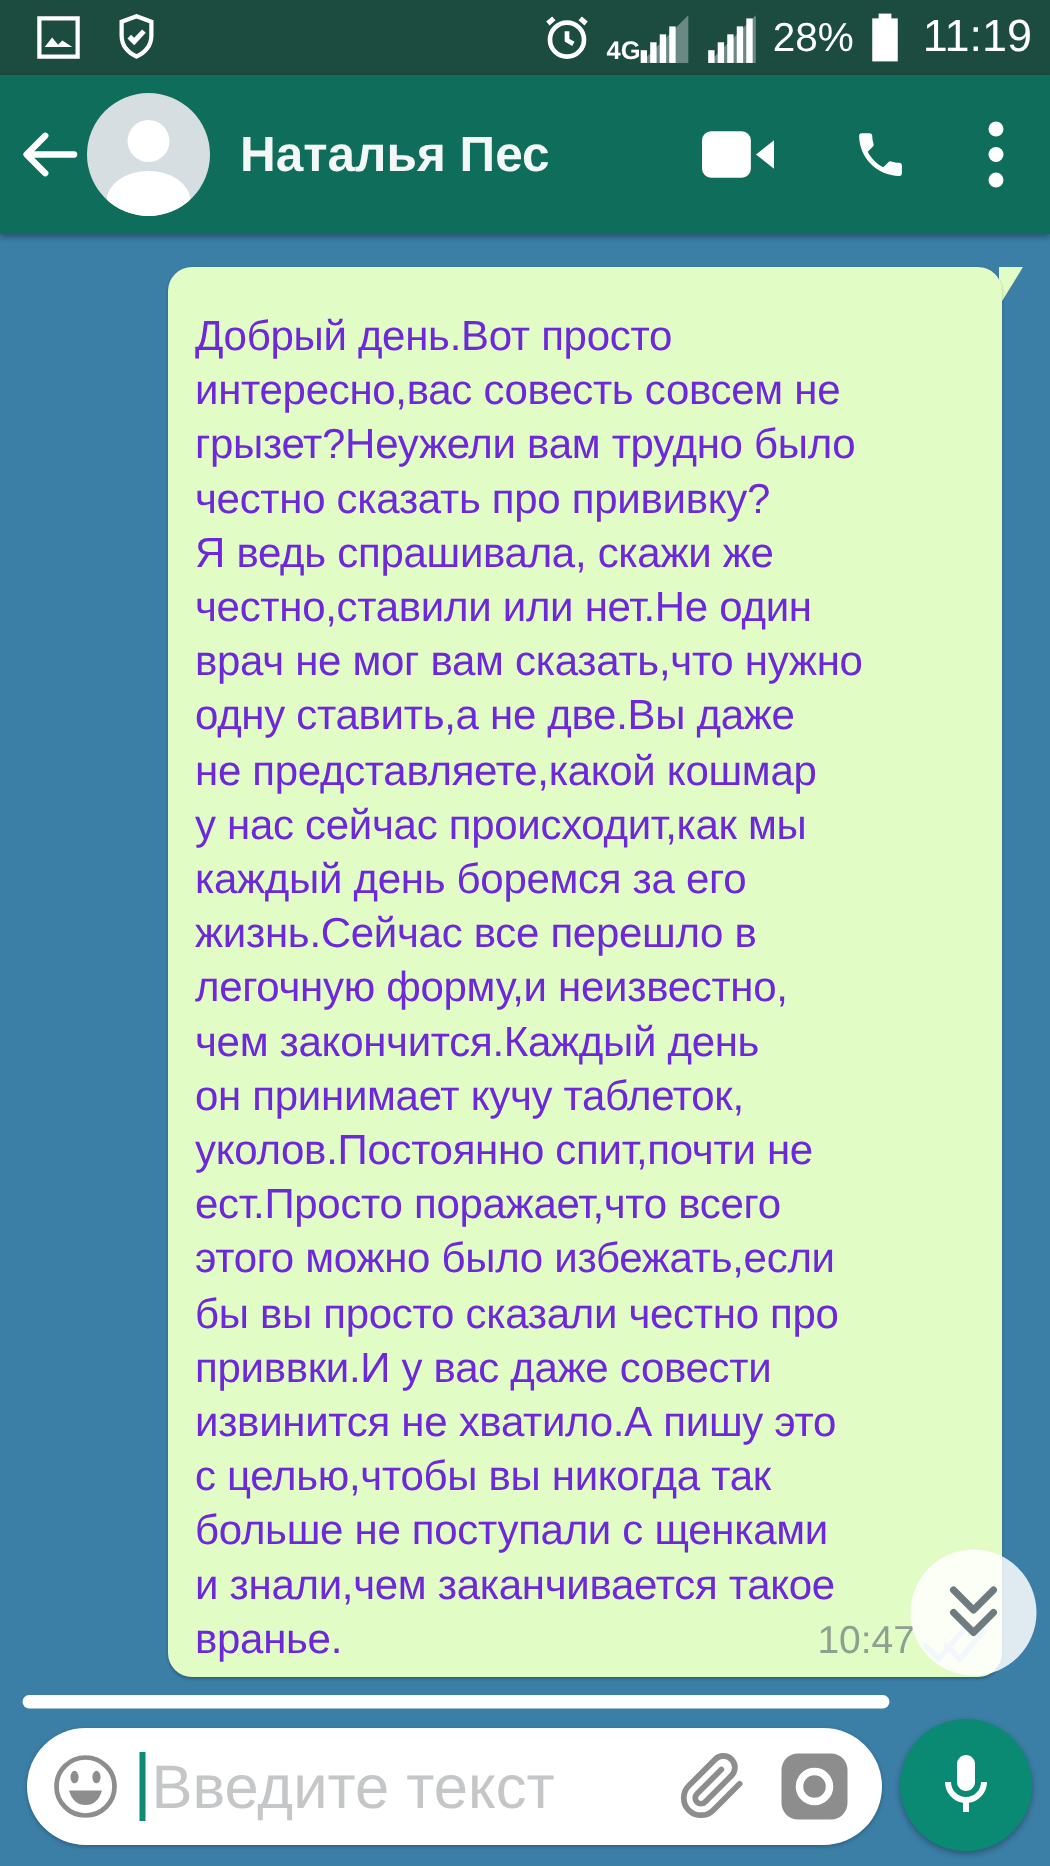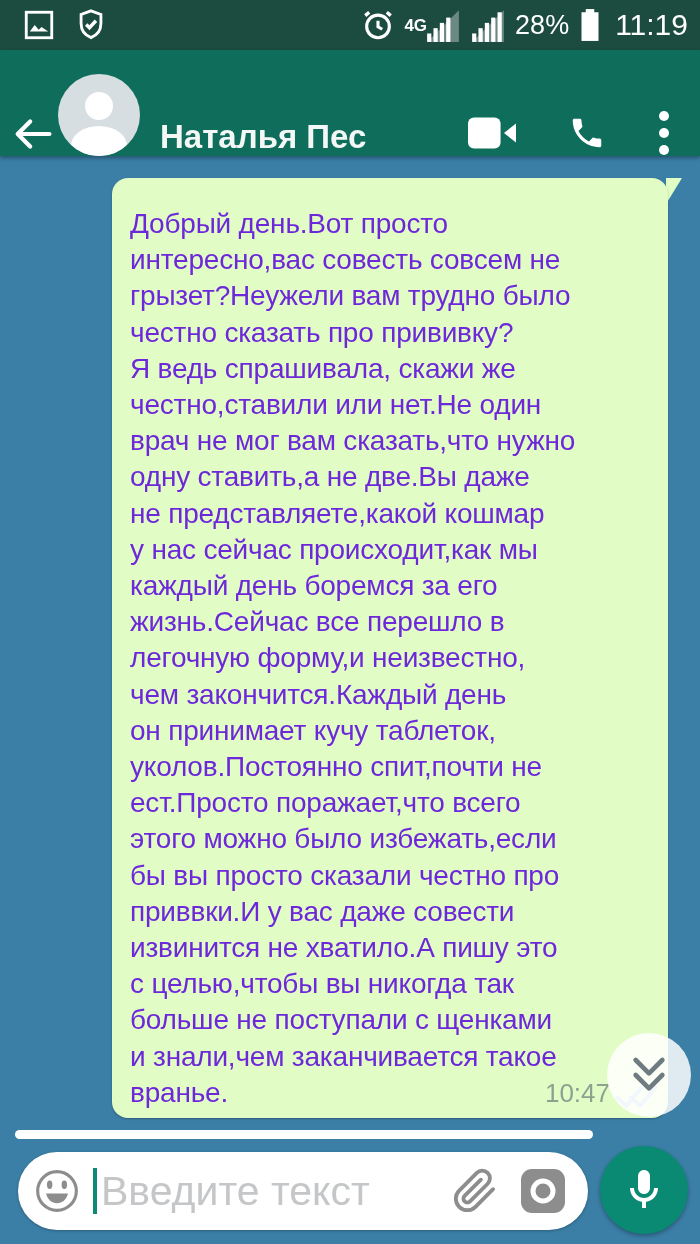--- a/index.html
+++ b/index.html
@@ -10,29 +10,29 @@
   }
 
   
   .statusbar {
     position:absolute; left:0; top:0; width:700px; height:50px;
     background:#1c4b3f; display:flex; align-items:center; padding:0 12px;
     color:#fff;
   }
   .sb-left { display:flex; align-items:center; gap:18px; margin-left:10px; }
   .sb-right { margin-left:auto; display:flex; align-items:center; gap:9px; }
-  .signal-unit { display:flex; align-items:center; }
+  .signal-unit { display:flex; align-items:flex-end; }
   .net-label { font-size:17px; font-weight:bold; line-height:17px; margin-right:-2px; margin-top:1px; }
   .sb-pct { font-size:27px; line-height:27px; }
   .sb-time { font-size:30px; line-height:30px; font-weight:500; margin-left:4px; }
 
   
   .appbar {
     position:absolute; left:0; top:50px; width:700px; height:106px;
-    background:#0e6e5b; display:flex; align-items:flex-end;
+    background:#0e6e5b; display:flex; align-items:center;
     box-shadow:0 2px 4px rgba(0,0,0,.35);
   }
   .back-btn { margin-left:10px; display:flex; align-items:center; background:none; border:none; }
   .avatar {
     width:82px; height:82px; border-radius:50%; background:#d6dee1;
     margin-left:4px; position:relative; overflow:hidden; flex:none;
   }
   .avatar .head { position:absolute; left:27px; top:18px; width:28px; height:28px; border-radius:50%; background:#fff; }
   .avatar .body { position:absolute; left:13px; top:52px; width:56px; height:40px; border-radius:50% 50% 0 0; background:#fff; }
   .contact-name {

